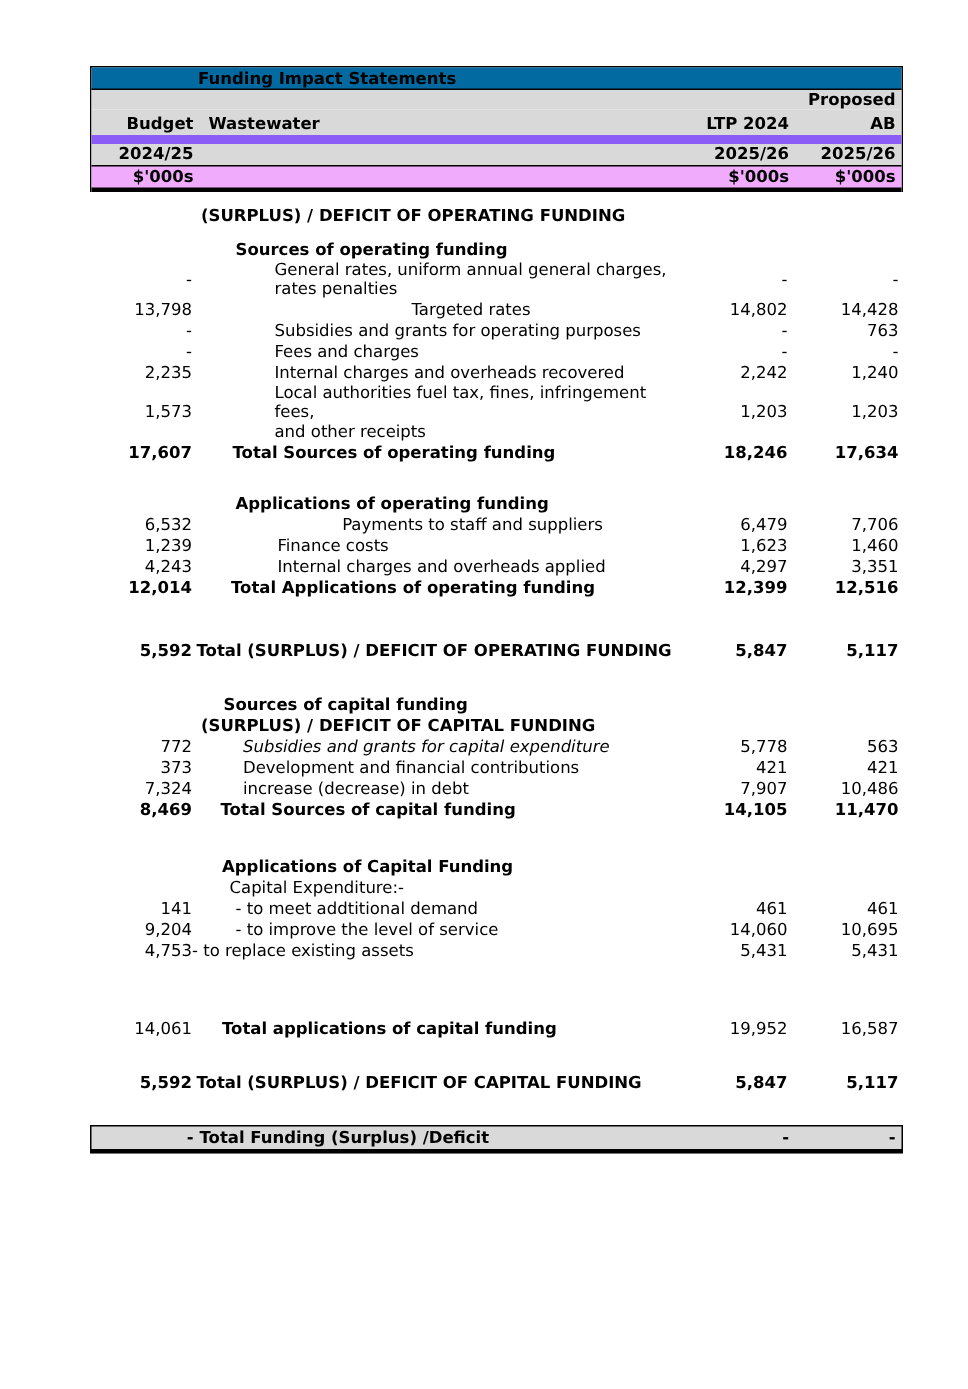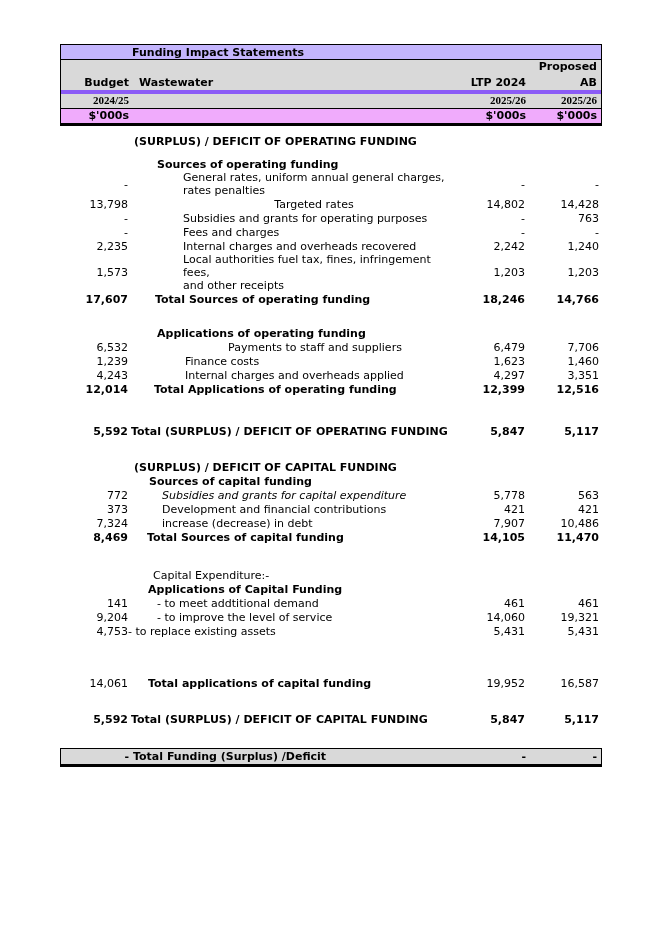--- a/index.html
+++ b/index.html
@@ -14,21 +14,21 @@
   
   #header-block{border:1px solid #000;border-bottom:none;}
   #title-bar{
     background:#bdbdbd;height:15px;line-height:15px;
     border-bottom:1px solid #000;font-weight:bold;padding-left:71px;
     box-sizing:border-box;
   }
   .hdr-grid{display:grid;grid-template-columns:68px 317px 80px 71px;background:#d9d9d9;}
   #proposed-row{height:13px;line-height:13px;}
   #labels-row{height:17px;line-height:15px;align-items:end;}
-  #years-row{height:14px;line-height:13px;border-top:4px solid #8b5cf6;font-family:Liberation Serif, serif;}
+  #years-row{height:14px;line-height:13px;border-top:6px solid #8b5cf6;}
   #units-row{height:14px;line-height:13px;border-top:1px solid #000;border-bottom:3px solid #000;}
   .hdr-grid .num{text-align:right;font-weight:bold;}
   .hdr-grid .lbl{font-weight:bold;padding-left:10px;}
 
   
   #statement-body{margin-top:0;}
   .row{
     display:grid;grid-template-columns:68px 317px 80px 74px;
     align-items:center;min-height:14px;line-height:13px;
   }
@@ -50,21 +50,21 @@
   }
   #footer-row .num{text-align:right;}
   #footer-row .lbl{padding-left:4px;}
 </style>
 </head>
 <body>
 
 <div id="sheet">
 
   <div id="header-block">
-    <div id="title-bar" style="background: #c4b5fd;">Funding Impact Statements</div>
+    <div id="title-bar" style="background: #0369a1;">Funding Impact Statements</div>
 
     <div class="hdr-grid" id="proposed-row" style="background: rgb(217, 217, 217);">
       <div class="num"></div>
       <div class="lbl"></div>
       <div class="num"></div>
       <div class="num">Proposed</div>
     </div>
 
     <div class="hdr-grid" id="labels-row" style="background: rgb(217, 217, 217);">
       <div class="num">Budget</div>
@@ -138,21 +138,21 @@
         <div class="num">1,573</div>
         <div class="lbl wrap" style="padding-left: 55px;">Local authorities fuel tax, fines, infringement fees,
 and other receipts</div>
         <div class="num">1,203</div>
         <div class="num">1,203</div>
       </div>
       <div class="row total">
         <div class="num">17,607</div>
         <div class="lbl" style="padding-left: 27px;">Total Sources of operating funding</div>
         <div class="num">18,246</div>
-        <div class="num">14,766</div>
+        <div class="num">17,634</div>
       </div>
       <div class="spacer" style="height: 20px;"></div>
       <div class="row subheading">
         <div class="num"></div>
         <div class="lbl" style="padding-left: 29px;">Applications of operating funding</div>
         <div class="num"></div>
         <div class="num"></div>
       </div>
       <div class="row item">
         <div class="num">6,532</div>
@@ -179,29 +179,29 @@
         <div class="num">12,516</div>
       </div>
       <div class="spacer" style="height: 28px;"></div>
       <div class="row grand">
         <div class="num">5,592</div>
         <div class="lbl" style="padding-left: 3px;">Total (SURPLUS) / DEFICIT OF OPERATING FUNDING</div>
         <div class="num">5,847</div>
         <div class="num">5,117</div>
       </div>
       <div class="spacer" style="height: 22px;"></div>
+      <div class="row subheading">
+        <div class="num"></div>
+        <div class="lbl" style="padding-left: 21px;">Sources of capital funding</div>
+        <div class="num"></div>
+        <div class="num"></div>
+      </div>
       <div class="row heading">
         <div class="num"></div>
         <div class="lbl" style="padding-left: 6px;">(SURPLUS) / DEFICIT OF CAPITAL FUNDING</div>
-        <div class="num"></div>
-        <div class="num"></div>
-      </div>
-      <div class="row subheading">
-        <div class="num"></div>
-        <div class="lbl" style="padding-left: 21px;">Sources of capital funding</div>
         <div class="num"></div>
         <div class="num"></div>
       </div>
       <div class="row item">
         <div class="num">772</div>
         <div class="lbl" style="padding-left: 34px; font-style: italic;">Subsidies and grants for capital expenditure</div>
         <div class="num">5,778</div>
         <div class="num">563</div>
       </div>
       <div class="row item">
@@ -216,43 +216,43 @@
         <div class="num">7,907</div>
         <div class="num">10,486</div>
       </div>
       <div class="row total">
         <div class="num">8,469</div>
         <div class="lbl" style="padding-left: 19px;">Total Sources of capital funding</div>
         <div class="num">14,105</div>
         <div class="num">11,470</div>
       </div>
       <div class="spacer" style="height: 24px;"></div>
+      <div class="row subheading">
+        <div class="num"></div>
+        <div class="lbl" style="padding-left: 20px;">Applications of Capital Funding</div>
+        <div class="num"></div>
+        <div class="num"></div>
+      </div>
       <div class="row plain">
         <div class="num"></div>
         <div class="lbl" style="padding-left: 25px;">Capital Expenditure:-</div>
-        <div class="num"></div>
-        <div class="num"></div>
-      </div>
-      <div class="row subheading">
-        <div class="num"></div>
-        <div class="lbl" style="padding-left: 20px;">Applications of Capital Funding</div>
         <div class="num"></div>
         <div class="num"></div>
       </div>
       <div class="row item">
         <div class="num">141</div>
         <div class="lbl" style="padding-left: 29px;">- to meet addtitional demand</div>
         <div class="num">461</div>
         <div class="num">461</div>
       </div>
       <div class="row item">
         <div class="num">9,204</div>
         <div class="lbl" style="padding-left: 29px;">- to improve the level of service</div>
         <div class="num">14,060</div>
-        <div class="num">19,321</div>
+        <div class="num">10,695</div>
       </div>
       <div class="row item">
         <div class="num">4,753</div>
         <div class="lbl" style="">- to replace existing assets</div>
         <div class="num">5,431</div>
         <div class="num">5,431</div>
       </div>
       <div class="spacer" style="height: 38px;"></div>
       <div class="row mixed">
         <div class="num">14,061</div>

